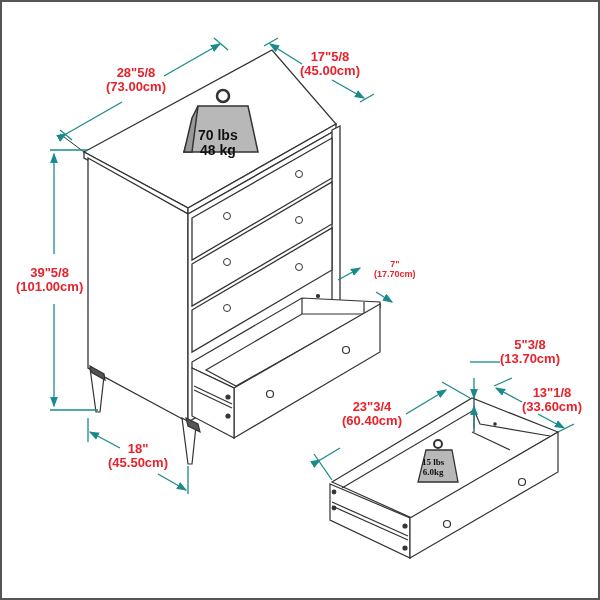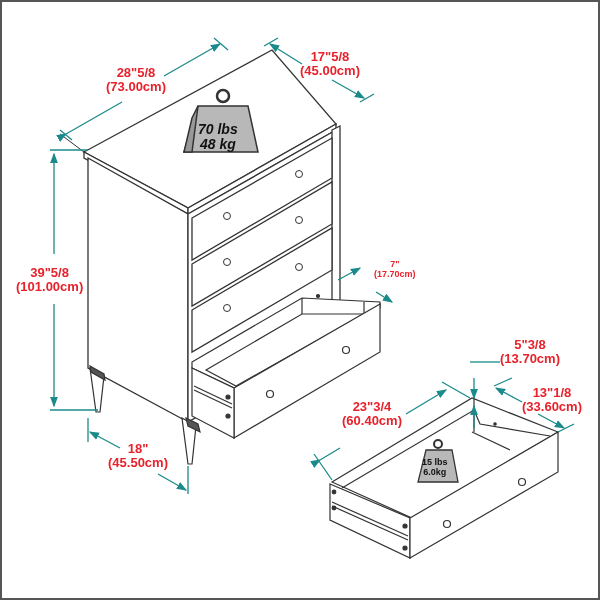--- a/index.html
+++ b/index.html
@@ -188,22 +188,22 @@
   </div>
   <div class="lbl big" style="left:340px; top:398px;">
     <span>23"3/4</span>
     <span>(60.40cm)</span>
   </div>
   <div class="lbl big" style="left:520px; top:384px;">
     <span>13"1/8</span>
     <span>(33.60cm)</span>
   </div>
 
-  <div class="weight-text" style="left:196px; top:120px; font-size:14px;font-style:italic;">
+  <div class="weight-text" style="left:196px; top:126px; font-size:14px;">
     <span>70 lbs</span>
     <span>48 kg</span>
   </div>
-  <div class="weight-text" style="left:420px; top:456px; font-size:9px;">
+  <div class="weight-text" style="left:420px; top:456px; font-size:9px;font-family:Liberation Serif, serif;">
     <span>15 lbs</span>
     <span>6.0kg</span>
   </div>
 
 </div>
 
 </body></html>

